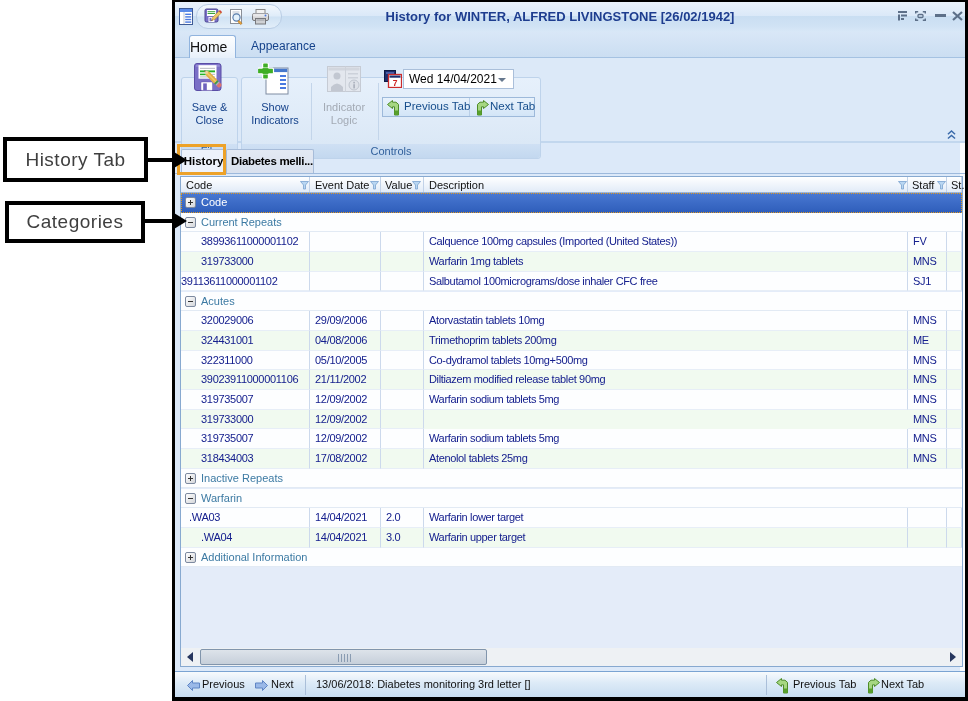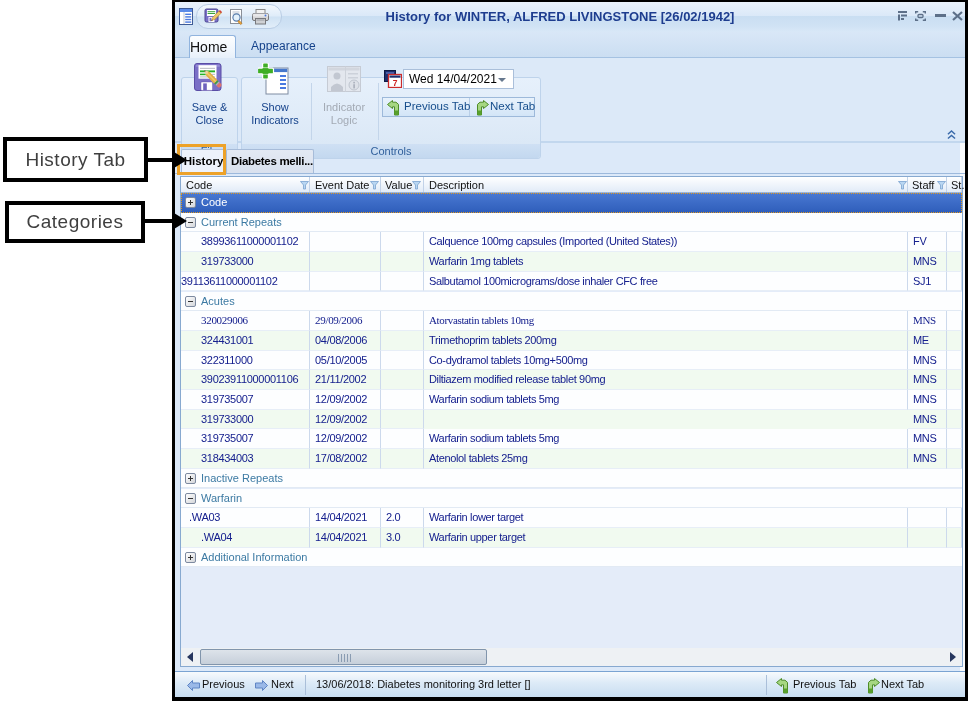--- a/index.html
+++ b/index.html
@@ -313,21 +313,21 @@
       <div class="gc dcell cl4" style="padding-left:5px">Salbutamol 100micrograms/dose inhaler CFC free</div>
       <div class="gc dcell cl5" style="padding-left:5px">SJ1</div>
       <div class="gc dcell cl6"></div>
     </div>
     <div class="grow grph" style="top:114.5px;height:19.7px;">
       <span class="exp">
         <i></i>
       </span>
       <span style="position:absolute;left:20px;line-height:19.7px">Acutes</span>
     </div>
-    <div class="grow rw" style="top:134.2px;height:19.7px;font-family:Liberation Serif, serif;">
+    <div class="grow rw" style="top:134.2px;height:19.7px;">
       <div class="gc dcell cl1" style="padding-left:20px">320029006</div>
       <div class="gc dcell cl2" style="padding-left:5px">29/09/2006</div>
       <div class="gc dcell cl3" style="padding-left:5px"></div>
       <div class="gc dcell cl4" style="padding-left:5px">Atorvastatin tablets 10mg</div>
       <div class="gc dcell cl5" style="padding-left:5px">MNS</div>
       <div class="gc dcell cl6"></div>
     </div>
     <div class="grow rg" style="top:153.9px;height:19.7px;">
       <div class="gc dcell cl1" style="padding-left:20px">324431001</div>
       <div class="gc dcell cl2" style="padding-left:5px">04/08/2006</div>

